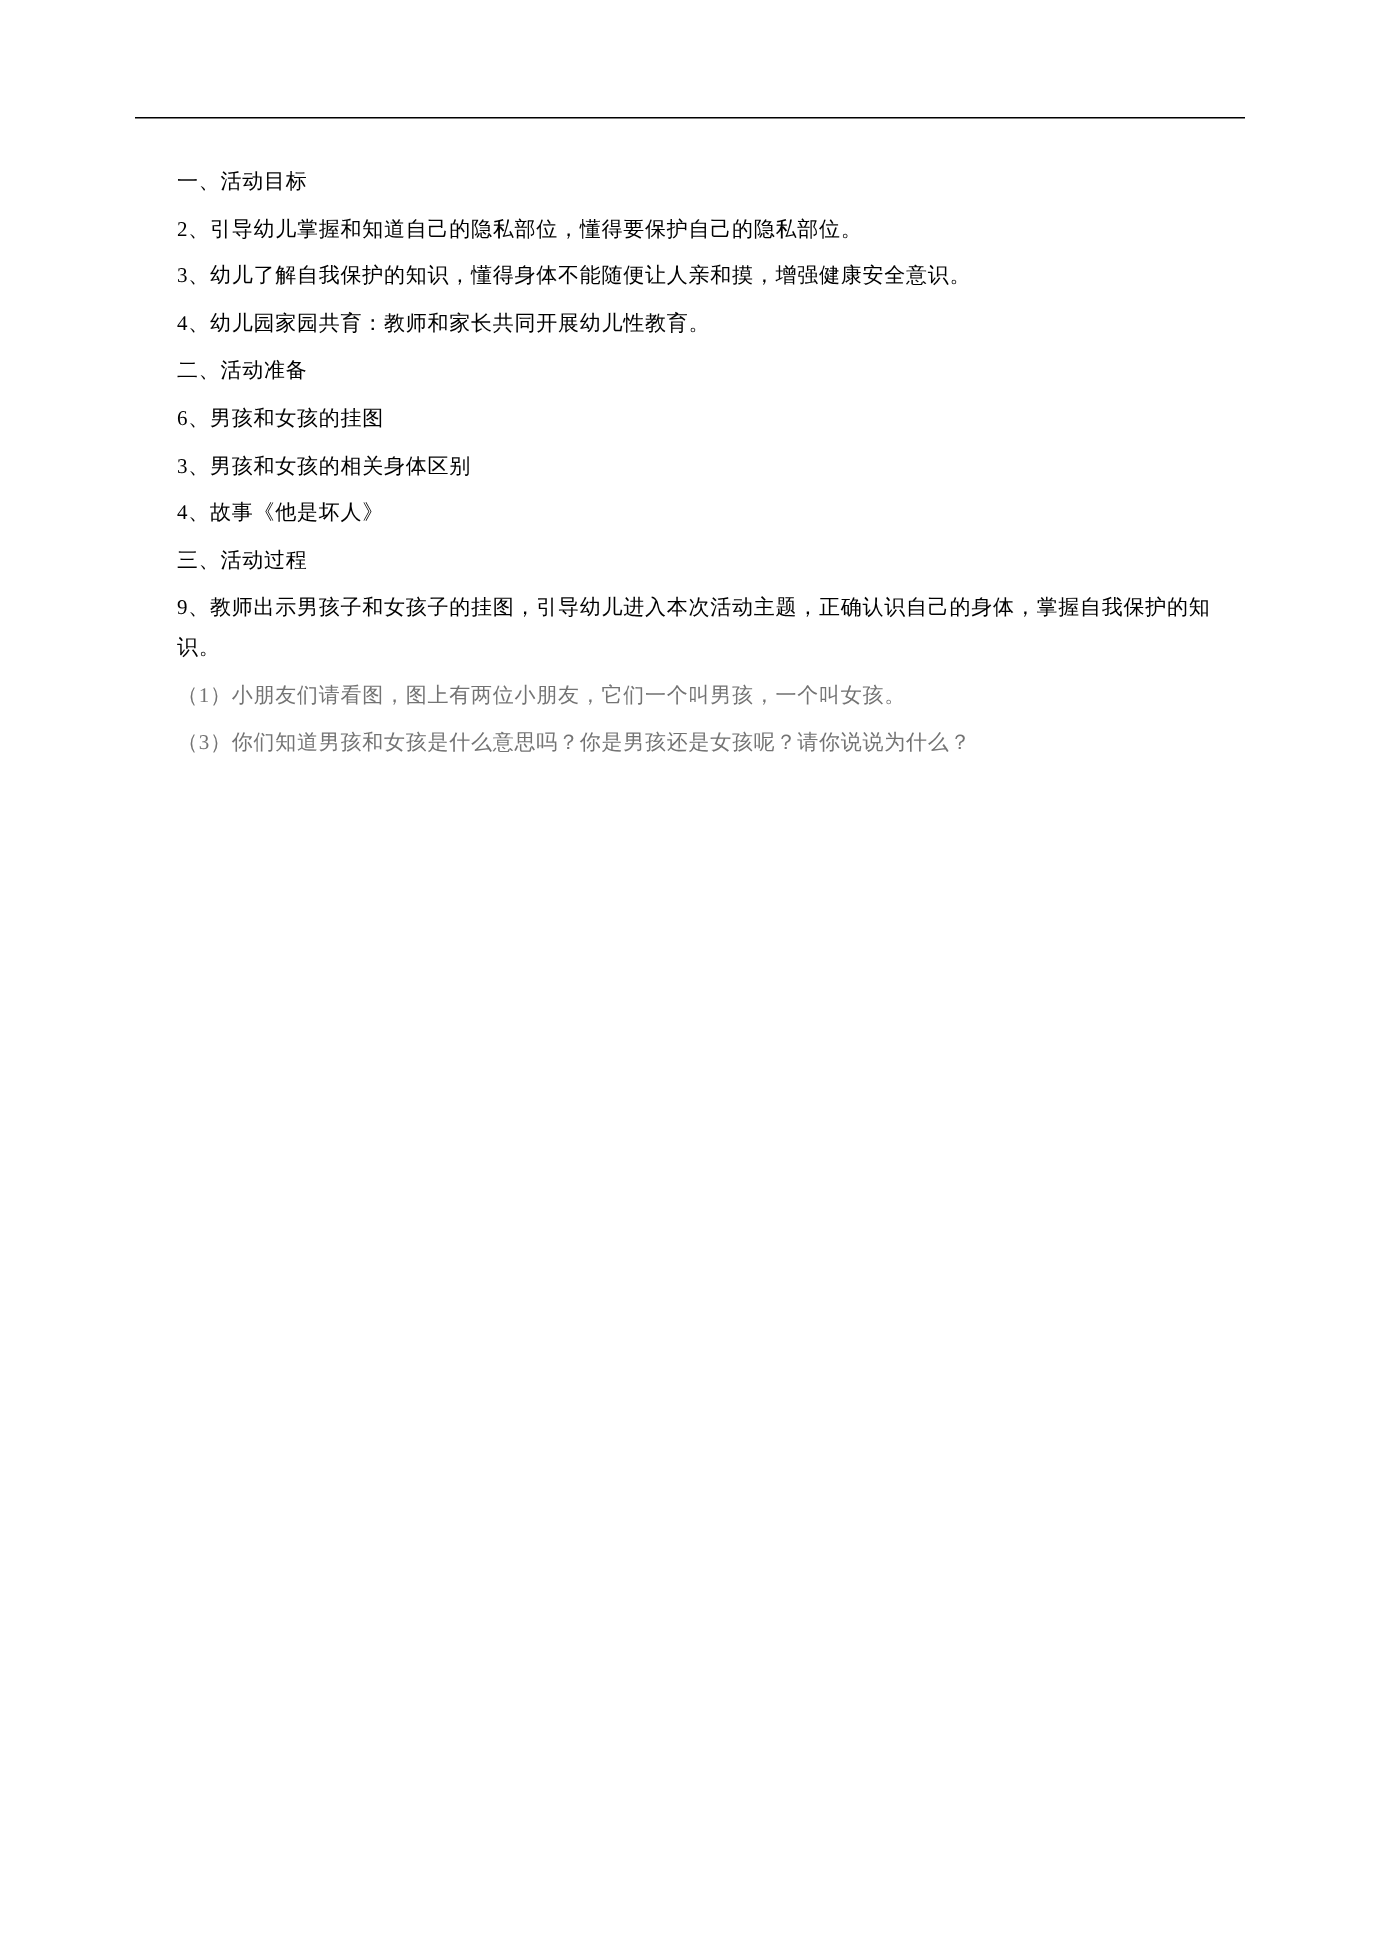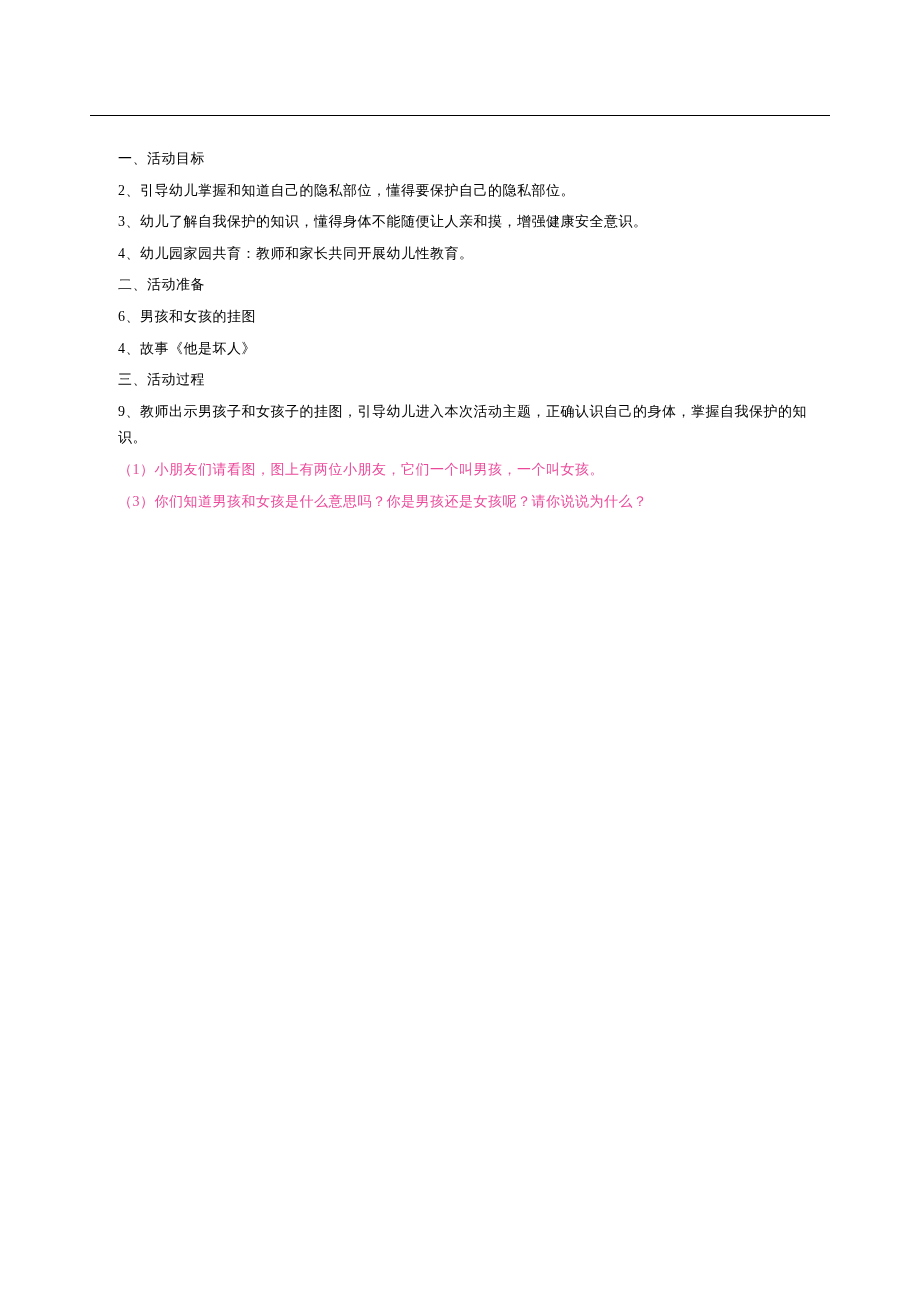--- a/index.html
+++ b/index.html
@@ -9,59 +9,59 @@
     }
     body {
       background: #ffffff;
       font-family: "SimSun", "宋体", serif;
       width: 920px;
       height: 1302px;
       position: relative;
     }
     .page {
       padding: 78px 90px 0 90px;
-      margin-top: 37px;
     }
     .divider {
       border-top: 1px solid #000;
       margin-bottom: 30px;
     }
     .content {
       padding-left: 28px;
     }
     .line {
       font-size: 14px;
       line-height: 1.9;
       color: #000;
       margin-bottom: 5px;
       letter-spacing: 0.5px;
     }
     .sub-line {
       font-size: 14px;
       line-height: 1.9;
-      color: #ec4899;
+      color: #737373;
       margin-bottom: 5px;
       padding-left: 0;
       letter-spacing: 0.5px;
     }
   </style>
 </head>
 <body>
 
 <div class="page">
   <div class="divider"></div>
   <div class="content">
 
     <div class="line">一、活动目标</div>
     <div class="line">2、引导幼儿掌握和知道自己的隐私部位，懂得要保护自己的隐私部位。</div>
     <div class="line">3、幼儿了解自我保护的知识，懂得身体不能随便让人亲和摸，增强健康安全意识。</div>
     <div class="line">4、幼儿园家园共育：教师和家长共同开展幼儿性教育。</div>
 
     <div class="line">二、活动准备</div>
     <div class="line">6、男孩和女孩的挂图</div>
+    <div class="line">3、男孩和女孩的相关身体区别</div>
     <div class="line">4、故事《他是坏人》</div>
 
     <div class="line">三、活动过程</div>
     <div class="line">9、教师出示男孩子和女孩子的挂图，引导幼儿进入本次活动主题，正确认识自己的身体，掌握自我保护的知识。</div>
     <div class="sub-line">（1）小朋友们请看图，图上有两位小朋友，它们一个叫男孩，一个叫女孩。</div>
     <div class="sub-line">（3）你们知道男孩和女孩是什么意思吗？你是男孩还是女孩呢？请你说说为什么？</div>
 
   </div>
 </div>
 

